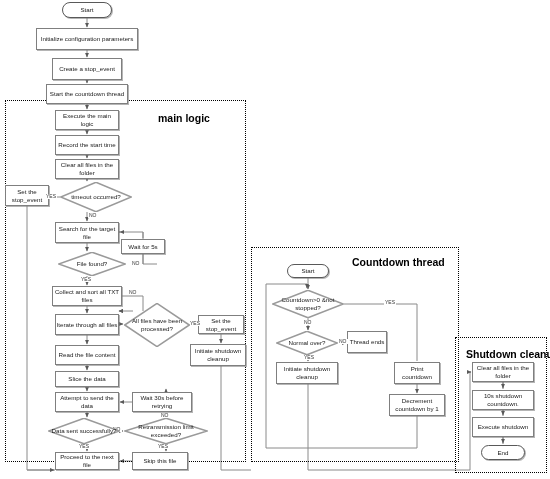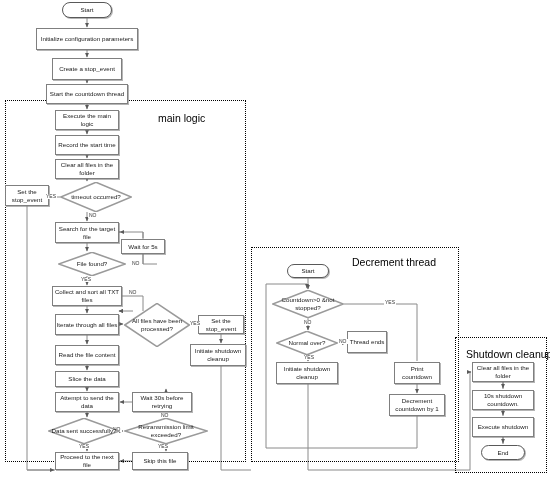--- a/index.html
+++ b/index.html
@@ -11,21 +11,21 @@
     overflow:hidden;
   }
   svg#wires{position:absolute;left:0;top:0;width:550px;height:479px;}
   .grp{
     position:absolute;
     border:1px dotted #000;
     box-sizing:border-box;
   }
   .grp-title{
     position:absolute;
-    font-weight:normal;
+    font-weight:bold;
     font-size:10.5px;
     color:#000;
     white-space:nowrap;
   }
   .node{
     position:absolute;
     box-sizing:border-box;
     display:flex;
     align-items:center;
     justify-content:center;
@@ -133,21 +133,21 @@
     <g stroke="#8a8a8a" stroke-width="1" fill="none" marker-end="url(#ah)">
       <path d="M110,232 L120,232"></path>
       <path d="M133,311 L119,311"></path>
     </g>
   </svg>
 
   <div class="grp" style="left:5px;top:100px;width:241px;height:362px;"></div>
   <div class="grp-title" style="left:158px;top:112px;">main logic</div>
 
   <div class="grp" style="left:251px;top:247px;width:208px;height:215px;"></div>
-  <div class="grp-title" style="left:352px;top:256px;">Decrement thread</div>
+  <div class="grp-title" style="left:352px;top:256px;">Countdown thread</div>
 
   <div class="grp" style="left:455px;top:337px;width:92px;height:136px;"></div>
   <div class="grp-title" style="left:466px;top:348px;">Shutdown cleanup</div>
 
   <div class="node term" style="left:62px;top:2px;width:50px;height:16px;">
       <span>Start</span>
     </div>
   <div class="node proc" style="left:36px;top:28px;width:102px;height:22px;">
       <span>Initialize configuration parameters</span>
     </div>

